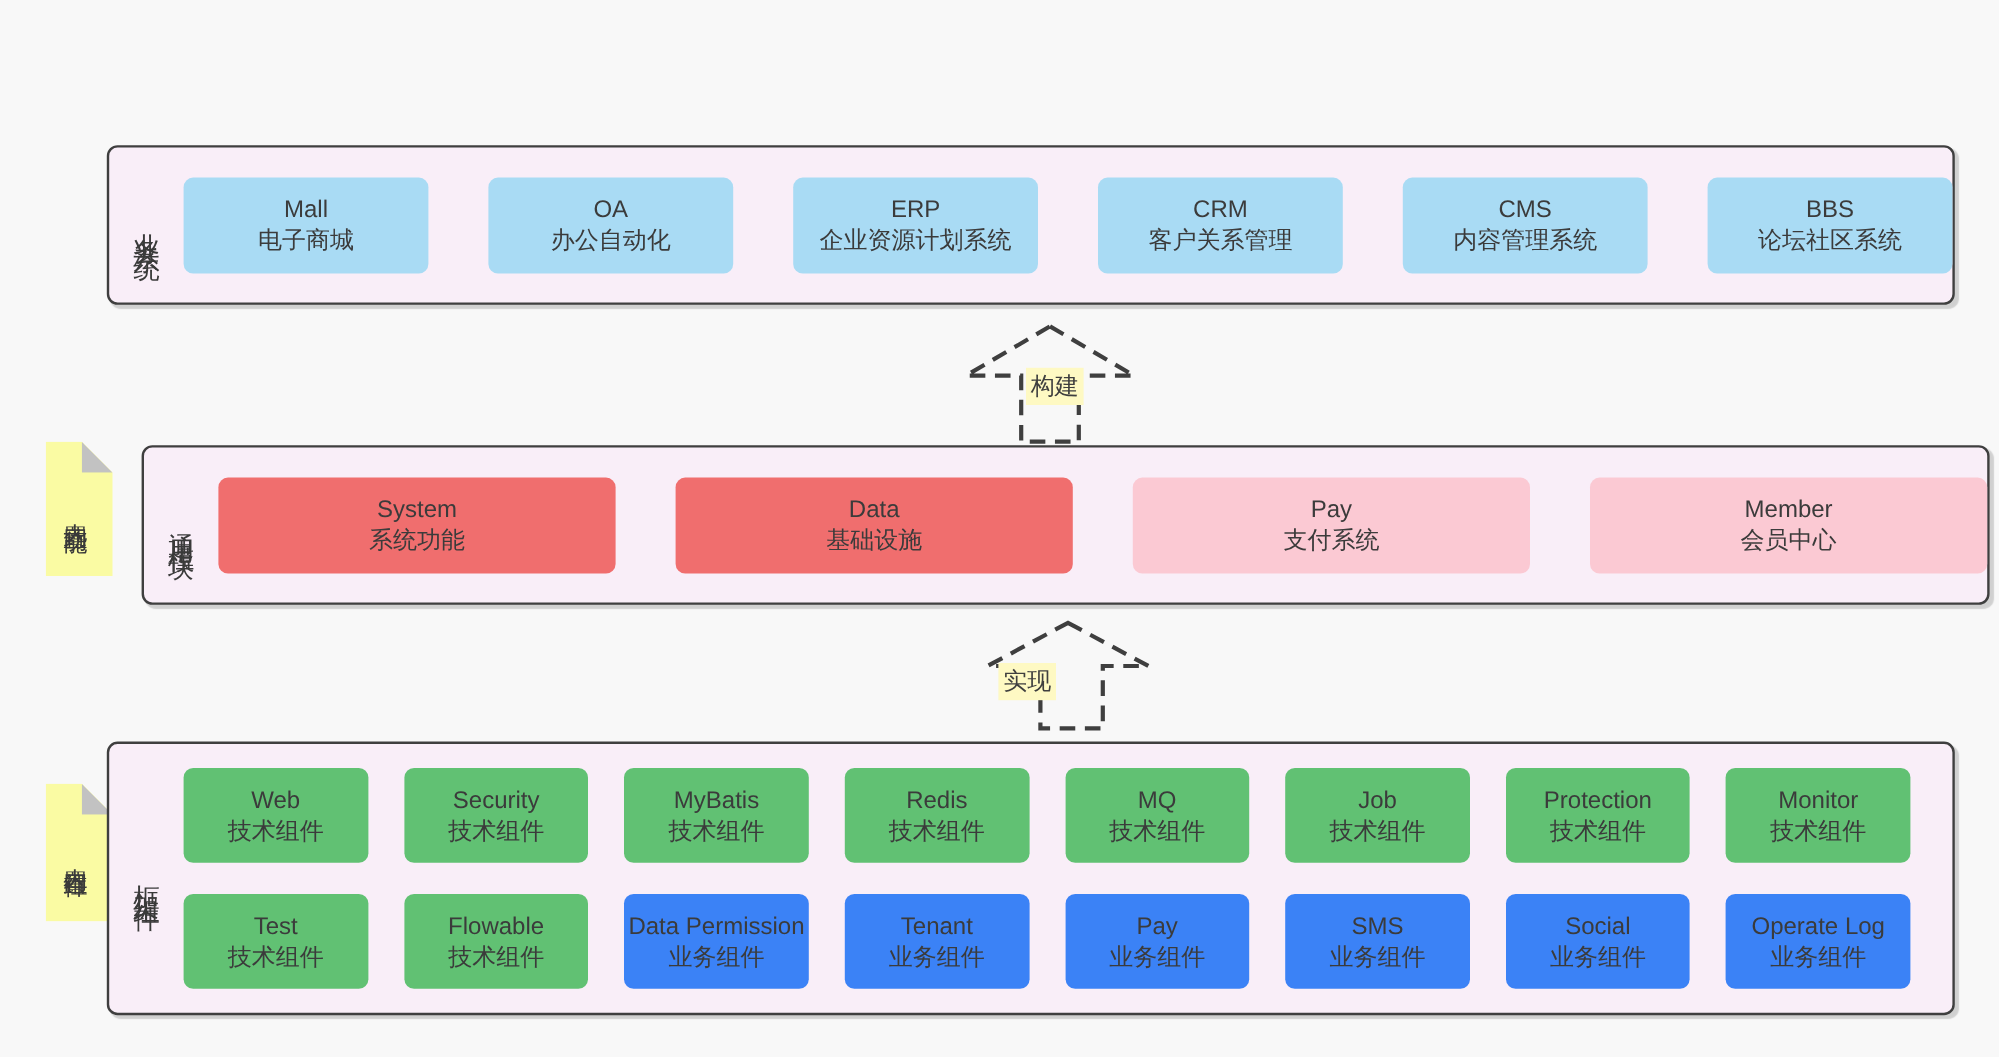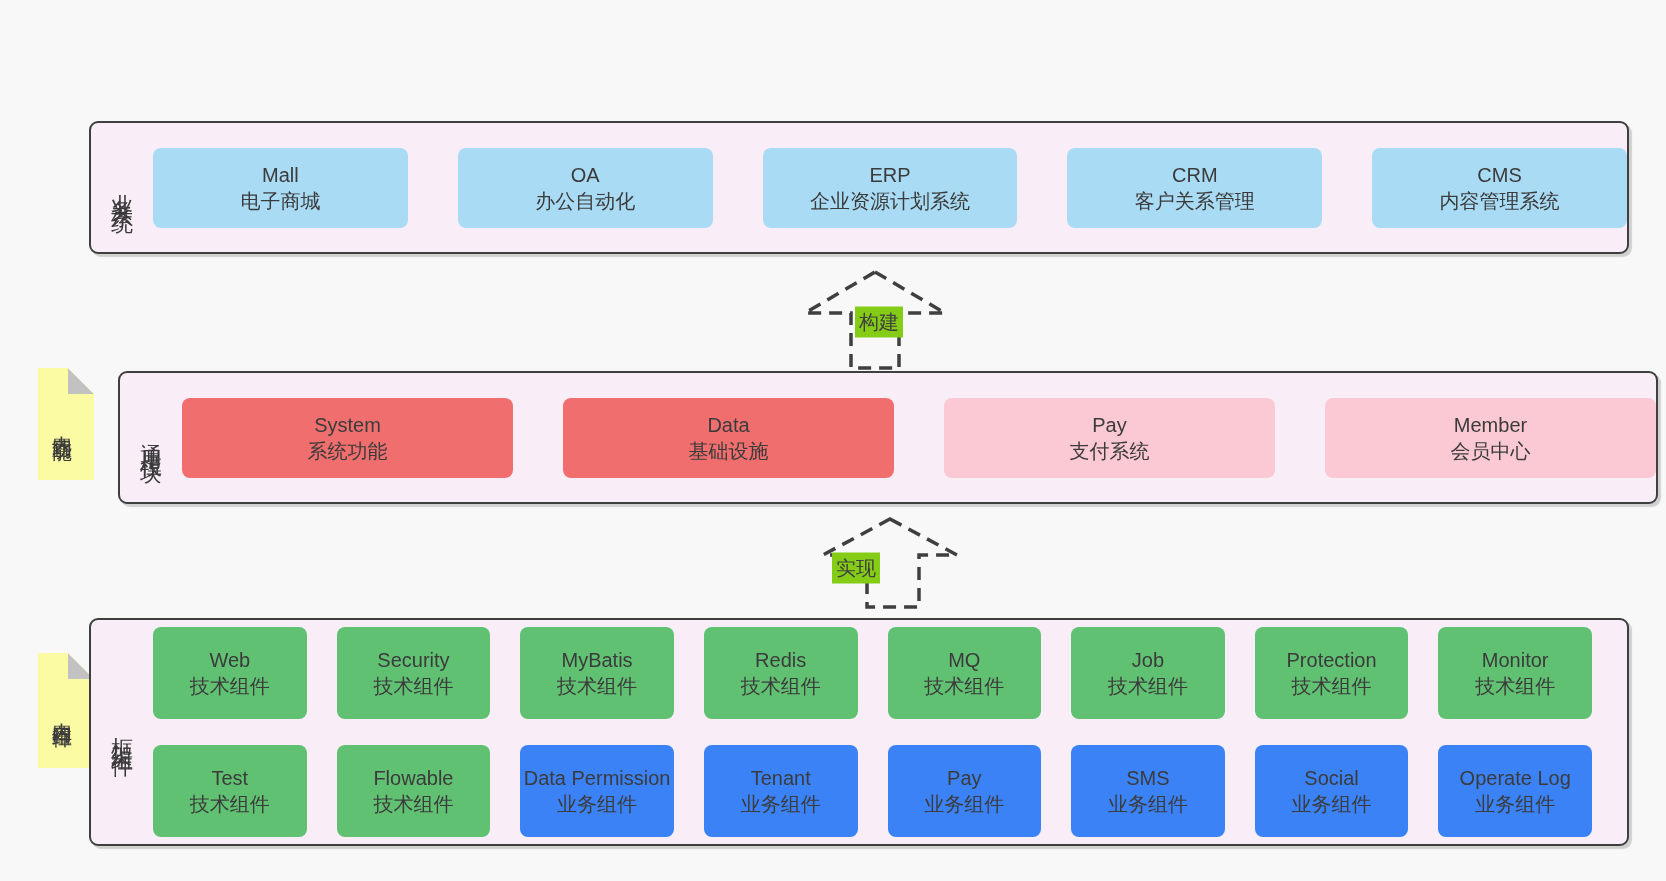--- a/index.html
+++ b/index.html
@@ -33,21 +33,21 @@
 
   .brow{display:flex;}
   .b6{gap:50px;}
   .b8{gap:30px;}
 
   .box{
     flex:1 1 0;height:80px;border-radius:8px;
     display:flex;flex-direction:column;align-items:center;justify-content:center;
     text-align:center;font-size:20px;line-height:26px;
   }
-  .b8 .box{height:92px;text-align:center;}
+  .b8 .box{height:79px;text-align:center;}
   .blue{background:#a9dbf4;}
   .red{background:#f06e6e;}
   .pink{background:#fbc9d3;}
   .green{background:#61c173;}
   .lightgreen{background:#3b82f6;}
 
   
   .note{
     position:absolute;left:38px;width:56px;z-index:1;
     background:#fafba3;
@@ -66,21 +66,21 @@
   }
 
   
   .arrow{position:absolute;z-index:1;}
   #arrow-build{left:800px;top:265px;width:152px;height:106px;}
   #arrow-implement{left:818px;top:512px;width:146px;height:98px;}
   .arrow svg{display:block;width:100%;height:100%;}
   .arrow path{fill:none;stroke:#3f3f3f;stroke-width:3.5;stroke-dasharray:13 8;}
   .arrow-label{
     position:absolute;z-index:3;transform:translate(-50%,-50%);
-    background:#84cc16;padding:2px 4px;font-size:20px;color:#3f3f3f;white-space:nowrap;text-align:right;
+    background:#fef9c3;padding:2px 4px;font-size:20px;color:#3f3f3f;white-space:nowrap;text-align:right;
   }
   #arrow-build-label{left:879px;top:322px;}
   #arrow-implement-label{left:856px;top:568px;}
 </style>
 </head>
 <body>
 
 <div class="section" id="section-business">
   <div class="vlabel">业务系统</div>
   <div class="content">
@@ -97,20 +97,24 @@
         <div>ERP</div>
         <div>企业资源计划系统</div>
       </div>
       <div class="box blue">
         <div>CRM</div>
         <div>客户关系管理</div>
       </div>
       <div class="box blue">
         <div>CMS</div>
         <div>内容管理系统</div>
+      </div>
+      <div class="box blue">
+        <div>BBS</div>
+        <div>论坛社区系统</div>
       </div>
     </div>
   </div>
 </div>
 
 <div class="arrow" id="arrow-build">
   <svg viewBox="0 0 152 106" xmlns="http://www.w3.org/2000/svg">
     <path d="M75 7 L145 48 L99 48 L99 103 L51 103 L51 48 L5 48 Z"></path>
   </svg>
 </div>

